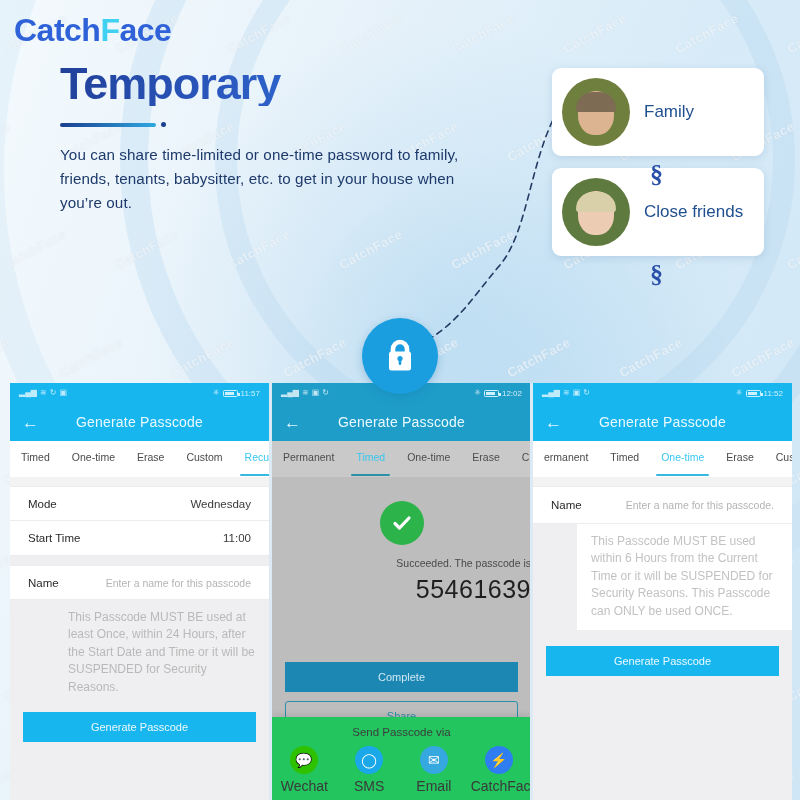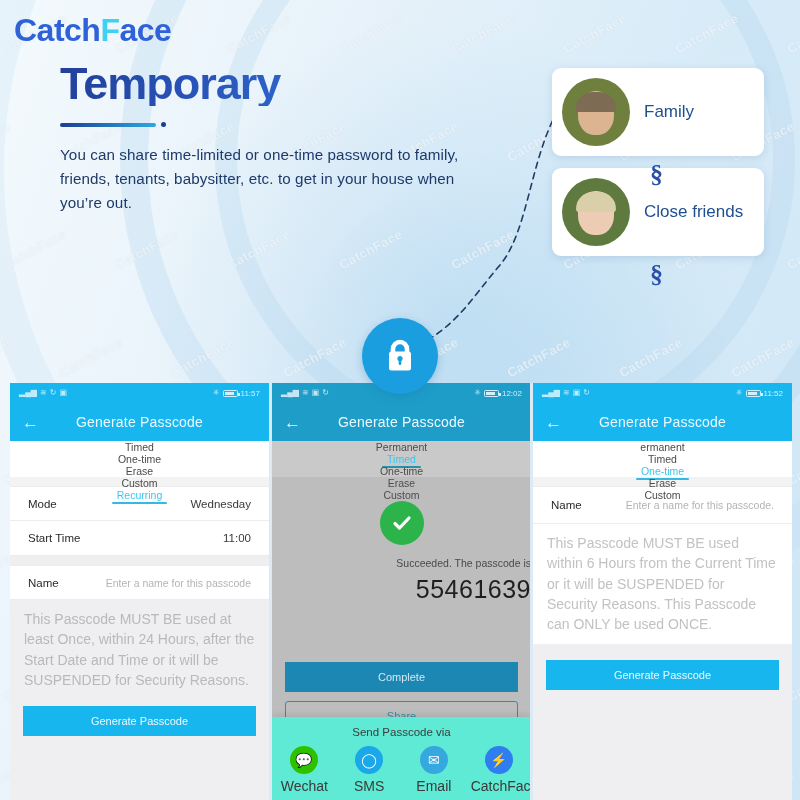--- a/index.html
+++ b/index.html
@@ -158,21 +158,21 @@
     height: 38px; background: #18b6ef; color: #eaf9ff;
     display: flex; align-items: center; position: relative;
   }
   .appbar.darker { background: #1e9dc9; }
   .appbar .back { position: absolute; left: 12px; font-size: 17px; color: #e4f7ff; line-height: 1; }
   .appbar .title { width: 100%; text-align: center; font-size: 14px; letter-spacing: .2px; }
 
   .tabs {
     display: flex; background: #fff; position: relative;
     height: 32px; align-items: center;
-    font-size: 10.5px; color: #4a4a4a; white-space: nowrap; flex-direction: column;
+    font-size: 10.5px; color: #4a4a4a; white-space: nowrap;
   }
   .tabs.grey { background: #c9c9c9; color: #4d4d4d; }
   .tab { padding: 0 11px; position: relative; height: 32px; display:flex; align-items:center; }
   .tab.active { color: #39c7f0; }
   .tab.active::after {
     content: ""; position: absolute; left: 6px; right: 6px; bottom: -3px;
     height: 2px; background: #36b9e0; border-radius: 2px;
   }
   .tabs.grey .tab.active::after { background: #2d8fa8; }
   .tabs-underline { height: 4px; background: #fff; }
@@ -186,21 +186,21 @@
     justify-content: space-between; padding: 0 18px;
     border-bottom: 1px solid #ececec; font-size: 11.5px;
   }
   .row .k { color: #2b2b2b; }
   .row .v { color: #3a3a3a; }
   .row .ph { color: #b4b4b4; font-size: 10.5px; }
   .row.spaced { margin-top: 9px; border-top: 1px solid #ececec; }
 
   .note {
     padding: 9px 14px 10px;
-    font-size: 14px; line-height: 1.45; color: #b9b9b9;
+    font-size: 12px; line-height: 1.45; color: #b9b9b9; margin-left: 44px;
   }
   .note.onwhite { background: #fff; color: #c2c2c2; }
 
   .btn-primary {
     margin: 6px 13px 0; height: 30px; background: #18b6ef;
     color: #eaf9ff; font-size: 11px;
     display: flex; align-items: center; justify-content: center;
   }
   .btn-primary.dull { background: #1d87b4; color: #cfe9f3; }
   .btn-outline {
@@ -214,21 +214,21 @@
     width: 44px; height: 44px; border-radius: 50%;
     background: #2cb34a; margin: 0 auto;
     display: flex; align-items: center; justify-content: center;
   }
   .succ-text { margin-top: 12px; font-size: 10.5px; color: #4a4a4a; }
   .succ-code { margin-top: 6px; font-size: 25px; color: #1f1f1f; letter-spacing: .5px; }
 
   
   .sheet {
     position: absolute; left: 0; right: 0; bottom: 0;
-    background: #5eead4; padding: 9px 0 6px;
+    background: #22c55e; padding: 9px 0 6px;
     box-shadow: 0 -2px 7px rgba(0,0,0,0.10);
   }
   .sheet-title { text-align: center; font-size: 11.5px; color: #3d3d3d; margin-bottom: 8px; }
   .sheet-items { display: flex; justify-content: space-around; align-items: flex-start; }
   .sheet-item { width: 56px; text-align: center; }
   .sheet-ic {
     width: 28px; height: 28px; border-radius: 50%; margin: 0 auto 4px;
     display: flex; align-items: center; justify-content: center;
     color: #fff; font-size: 14px; line-height: 1;
   }

